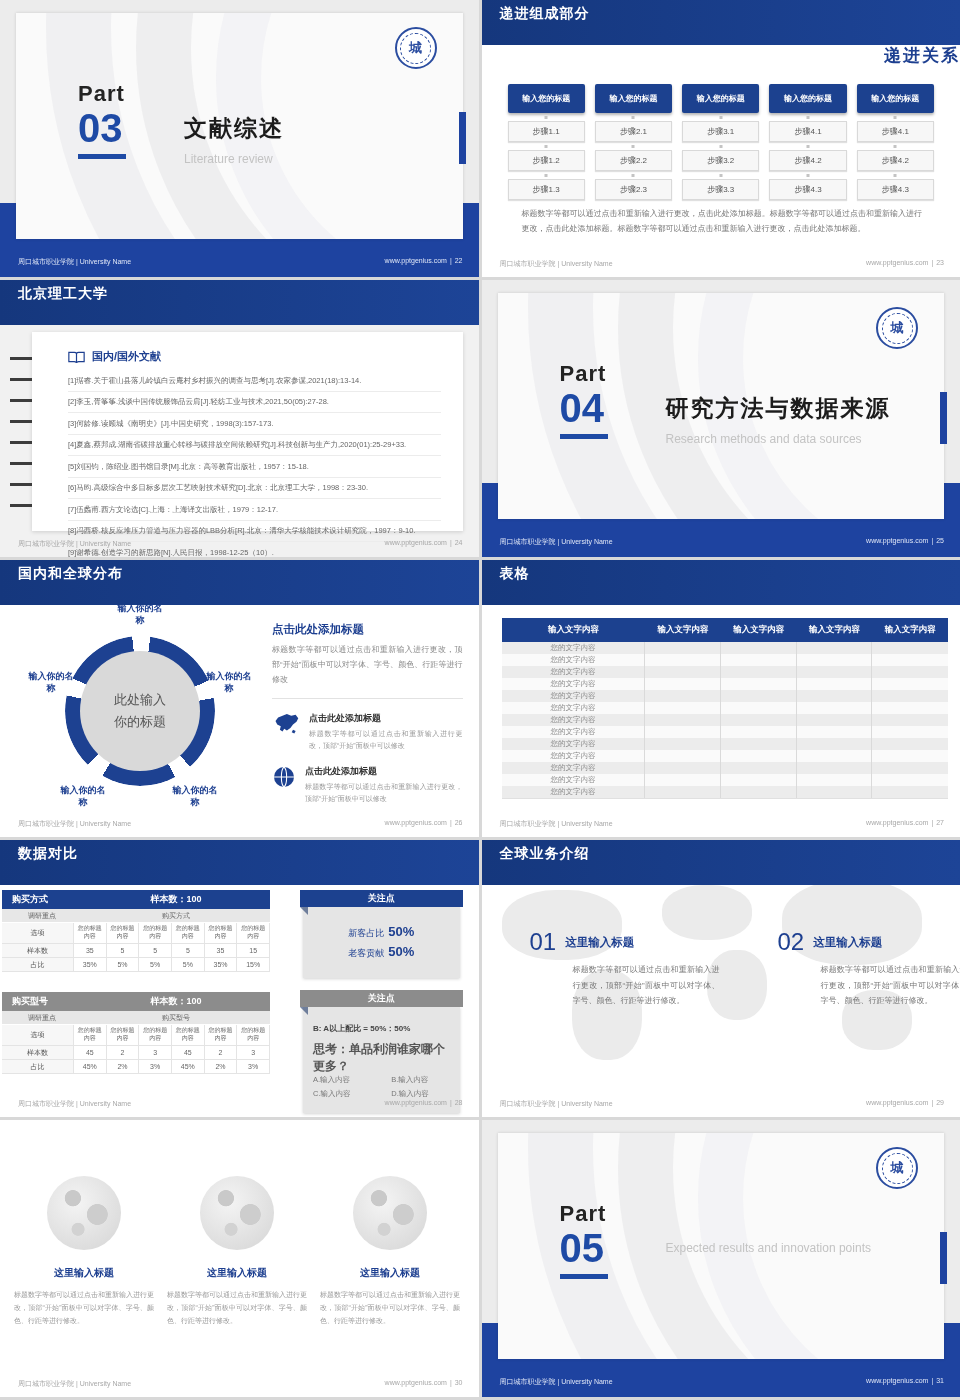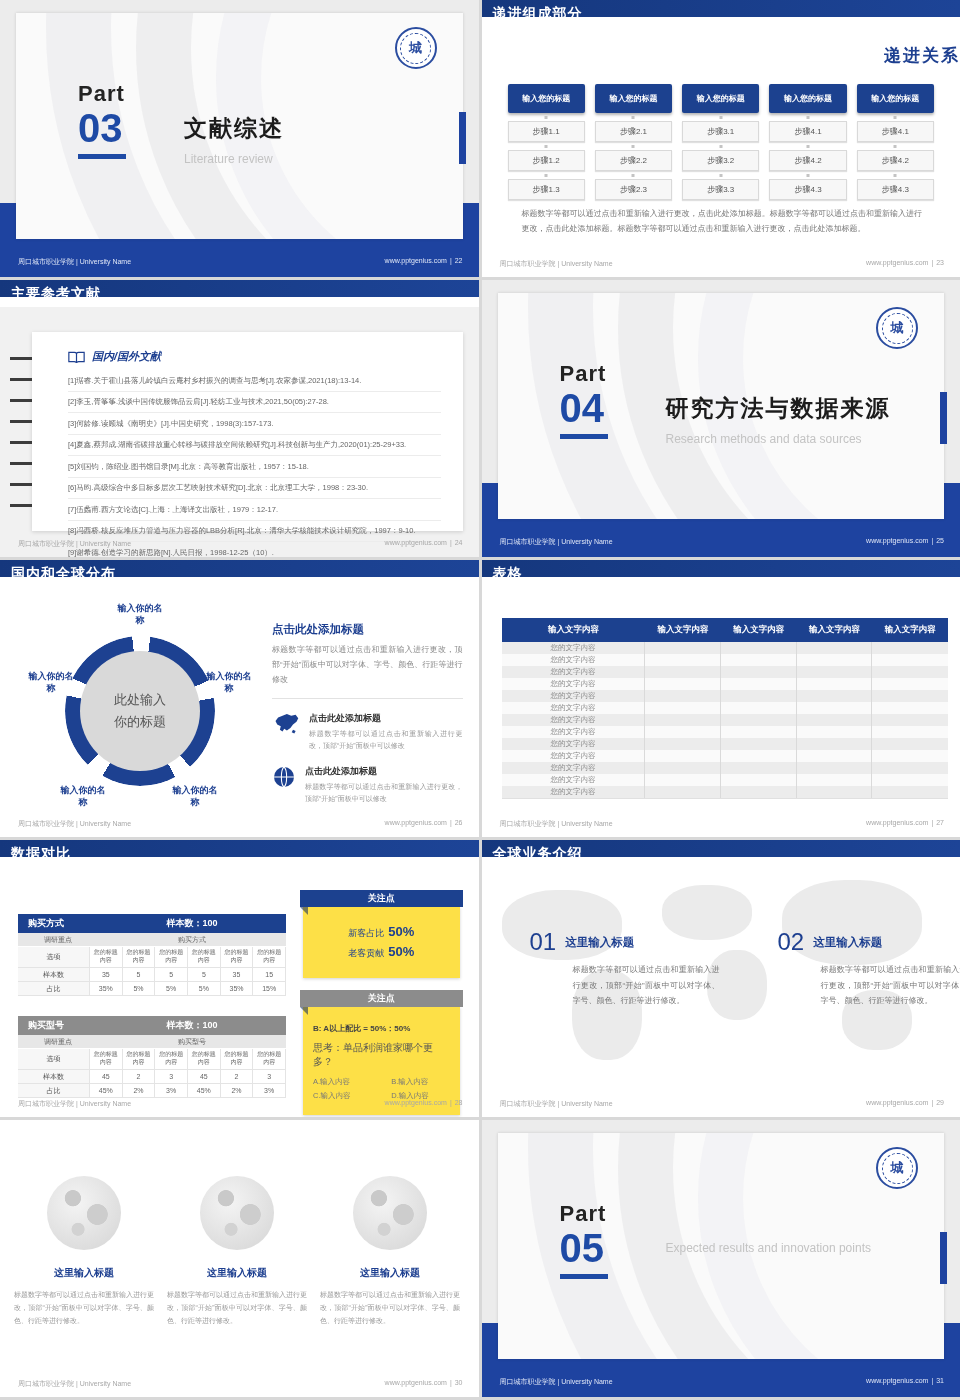--- a/index.html
+++ b/index.html
@@ -1,22 +1,22 @@
 <!DOCTYPE html>
 <html><head>
 <meta charset="utf-8">
 <style>
   html,body{margin:0;padding:0;}
   body{width:960px;background:#d8d8d8;font-family:"Liberation Sans","DejaVu Sans",sans-serif;}
   .grid{display:grid;grid-template-columns:1fr 1fr;grid-template-rows:repeat(5,277px);gap:3px;width:960px;height:1397px;padding-bottom:3px;}
   .slide{position:relative;background:#fff;overflow:hidden;}
 
   
-  .bar{position:absolute;top:0;left:0;right:0;height:17px;background:linear-gradient(90deg,#15377d,#1d4497);color:#fff;
-       font-size:14px;font-weight:700;line-height:27px;padding-left:11px;box-sizing:border-box;letter-spacing:1px;z-index:5;}
+  .bar{position:absolute;top:0;left:0;right:0;height:45px;background:linear-gradient(90deg,#15377d,#1d4497);color:#fff;
+       font-size:14px;font-weight:700;line-height:27px;padding-left:18px;box-sizing:border-box;letter-spacing:1px;z-index:5;}
   .cfoot,.tfoot{position:absolute;left:18px;right:16px;bottom:8px;display:flex;justify-content:space-between;font-size:7px;z-index:6;}
   .cfoot{color:#a8a8a8;}
   .tfoot{color:#dfe6f6;bottom:10px;}
   .fright span{margin-left:3px;}
 
   
   .tslide{background:#ececec;}
   .tband{position:absolute;left:0;right:0;bottom:0;height:74px;background:#1e43a0;}
   .tcard{position:absolute;left:16px;right:16px;top:13px;bottom:38px;background:#fafafa;overflow:hidden;box-shadow:0 0 3px rgba(0,0,0,.15);z-index:2;}
   .sw1{position:absolute;width:560px;height:560px;border-radius:50%;left:120px;top:-300px;border:55px solid rgba(224,224,227,.45);}
@@ -44,21 +44,21 @@
          margin-top:8px;box-shadow:0 1px 1px rgba(0,0,0,.12);}
   .s23-s::before{content:'';position:absolute;top:-6px;left:50%;width:3px;height:3px;background:#c4c4c4;transform:translateX(-50%);}
   .s23-note{position:absolute;left:40px;right:38px;top:206px;font-size:8px;color:#777;line-height:1.9;text-align:justify;}
 
   
   .gbody{position:absolute;inset:27px 0 0 0;background:#f1f1f1;}
   .s24-card{position:absolute;left:32px;top:52px;right:16px;bottom:26px;background:#fff;box-shadow:0 1px 4px rgba(0,0,0,.15);}
   .spiral{position:absolute;left:10px;top:72px;bottom:48px;width:22px;z-index:3;
           background:repeating-linear-gradient(to bottom,transparent 0 5px,#3c3c3c 5px 8px,transparent 8px 21px);}
   .s24-head{display:flex;align-items:center;gap:7px;margin:17px 0 6px 36px;}
-  .s24-title{color:#1d3f90;font-weight:700;font-size:11px;font-style:italic;}
+  .s24-title{color:#1d3f90;font-weight:700;font-size:11px;}
   .refs{margin:4px 22px 0 36px;}
   .ref{font-size:7.5px;color:#666;padding:5.5px 0 5px 0;border-bottom:1px solid #ececec;white-space:nowrap;overflow:hidden;}
 
   
   .flower{position:absolute;left:26px;top:42px;width:228px;height:218px;}
   .ring{position:absolute;left:39px;top:34px;width:150px;height:150px;border-radius:50%;
         background:conic-gradient(from 8deg,#1d4191 0 58deg,transparent 58deg 72deg,#1d4191 72deg 130deg,transparent 130deg 144deg,
         #1d4191 144deg 202deg,transparent 202deg 216deg,#1d4191 216deg 274deg,transparent 274deg 288deg,#1d4191 288deg 346deg,transparent 346deg 360deg);
         -webkit-mask:radial-gradient(closest-side,transparent 69%,#000 70%);mask:radial-gradient(closest-side,transparent 69%,#000 70%);}
   .blob{position:absolute;left:54px;top:49px;width:120px;height:120px;border-radius:50%;background:#d9d9d9;
@@ -82,43 +82,43 @@
   
   .s27-table{position:absolute;left:20px;top:58px;right:12px;border-bottom:1px solid #e0e0e0;}
   .s27-head{display:grid;grid-template-columns:1.9fr 1fr 1fr 1fr 1fr;background:#1c418f;color:#fff;}
   .s27-hcell{font-size:8.5px;font-weight:700;text-align:center;padding:6px 0;}
   .s27-row{display:grid;grid-template-columns:1.9fr 1fr 1fr 1fr 1fr;height:12px;background:#fafafa;}
   .s27-row.alt{background:#ececec;}
   .s27-cell{font-size:7.5px;color:#8a8a8a;text-align:center;line-height:12px;border-right:1px solid #dadada;overflow:hidden;}
   .s27-cell:last-child{border-right:none;}
 
   
-  .s28-t{position:absolute;left:18px;width:268px;margin-top:24px;}
+  .s28-t{position:absolute;left:2px;width:268px;}
   .t1{top:50px;} .t2{top:152px;}
   .dt-head{display:flex;height:19px;color:#fff;font-size:9px;font-weight:700;align-items:center;}
   .dt-head.blue{background:#1c418f;} .dt-head.gray{background:#8c8c8c;}
   .dt-head .hl{width:80px;padding-left:10px;box-sizing:border-box;}
   .dt-head .hr{flex:1;text-align:center;}
   .dt-row2{display:flex;height:13px;background:#e7e7e7;font-size:7px;color:#666;align-items:center;border-bottom:1px solid #fff;}
   .dt-row2 .hl{width:80px;text-align:center;} .dt-row2 .hr{flex:1;text-align:center;}
   .dt-grid{display:grid;grid-template-columns:72px repeat(6,1fr);background:#fff;}
   .dt-cell{font-size:6px;color:#666;text-align:center;border-right:1px solid #e4e4e4;border-bottom:1px solid #e4e4e4;
            display:flex;align-items:center;justify-content:center;padding:2px 1px;box-sizing:border-box;line-height:1.3;}
   .dt-cell.lab{font-size:7px;color:#555;background:#f7f7f7;}
   .dt-cell.val{font-size:7px;}
   .fbox{position:absolute;left:300px;right:16px;}
   .b1{top:50px;} .b2{top:150px;}
   .ribbon{position:relative;height:17px;color:#fff;font-size:9px;font-weight:700;text-align:center;line-height:17px;z-index:2;}
   .ribbon.blue{background:#1c418f;} .ribbon.gray{background:#8c8c8c;}
   .ribbon::after{content:'';position:absolute;left:0;top:17px;border:4px solid transparent;border-top-color:#0e2a60;border-right-color:#0e2a60;opacity:.55;}
-  .fbody{background:#fde047;box-shadow:0 1px 3px rgba(0,0,0,.18);padding:13px 10px 14px;margin:0 3px;}
+  .fbody{background:#e5e5e5;box-shadow:0 1px 3px rgba(0,0,0,.18);padding:13px 10px 14px;margin:0 3px;}
   .f-line{text-align:center;color:#1d3f90;font-size:9px;margin:4px 0;}
   .f-line b{font-size:13px;margin-left:4px;}
   .f-small{font-size:8px;color:#444;font-weight:700;margin:3px 0 7px;}
-  .f-think{font-size:10px;color:#555;font-weight:400;margin-bottom:8px;}
+  .f-think{font-size:12px;color:#555;font-weight:700;}
   .f-opts{display:grid;grid-template-columns:1fr 1fr;gap:4px 20px;font-size:7.5px;color:#777;}
 
   
   .mapblob{position:absolute;background:#ebebeb;border-radius:45%;}
   .s29-item{position:absolute;top:88px;width:190px;}
   .i1{left:48px;} .i2{left:296px;}
   .s29-head{display:flex;align-items:center;gap:9px;}
   .s29-num{font-size:24px;font-weight:400;color:#1d3f90;}
   .s29-title{font-size:11.5px;font-weight:700;color:#1d3f90;}
   .s29-body{margin-left:43px;margin-top:6px;font-size:8px;color:#777;line-height:1.95;text-align:justify;}
@@ -201,21 +201,21 @@
       </div>
     </div>
     <div class="s23-note">标题数字等都可以通过点击和重新输入进行更改，点击此处添加标题。标题数字等都可以通过点击和重新输入进行更改，点击此处添加标题。标题数字等都可以通过点击和重新输入进行更改，点击此处添加标题。</div>
     <div class="cfoot">
       <span>周口城市职业学院 | University Name</span>
       <span class="fright"><span>www.pptgenius.com</span><span>|</span><span>23</span></span>
     </div>
   </div>
 
   <div class="slide">
-    <div class="bar">主要参考文献</div>
+    <div class="bar">北京理工大学</div>
     <div class="gbody"></div>
     <div class="s24-card">
       <div class="s24-head">
         <svg width="17" height="12" viewBox="0 0 20 14">
             <path d="M1 1.5h6.5c1.2 0 2.1.7 2.5 1.4.4-.7 1.3-1.4 2.5-1.4H19v11h-6.3c-1 0-2 .5-2.7 1.1-.7-.6-1.7-1.1-2.7-1.1H1z" fill="none" stroke="#1d3f90" stroke-width="1.4"></path>
             <path d="M10 3v10" stroke="#1d3f90" stroke-width="1.4"></path>
           </svg>
         <span class="s24-title">国内/国外文献</span>
       </div>
       <div class="refs">

